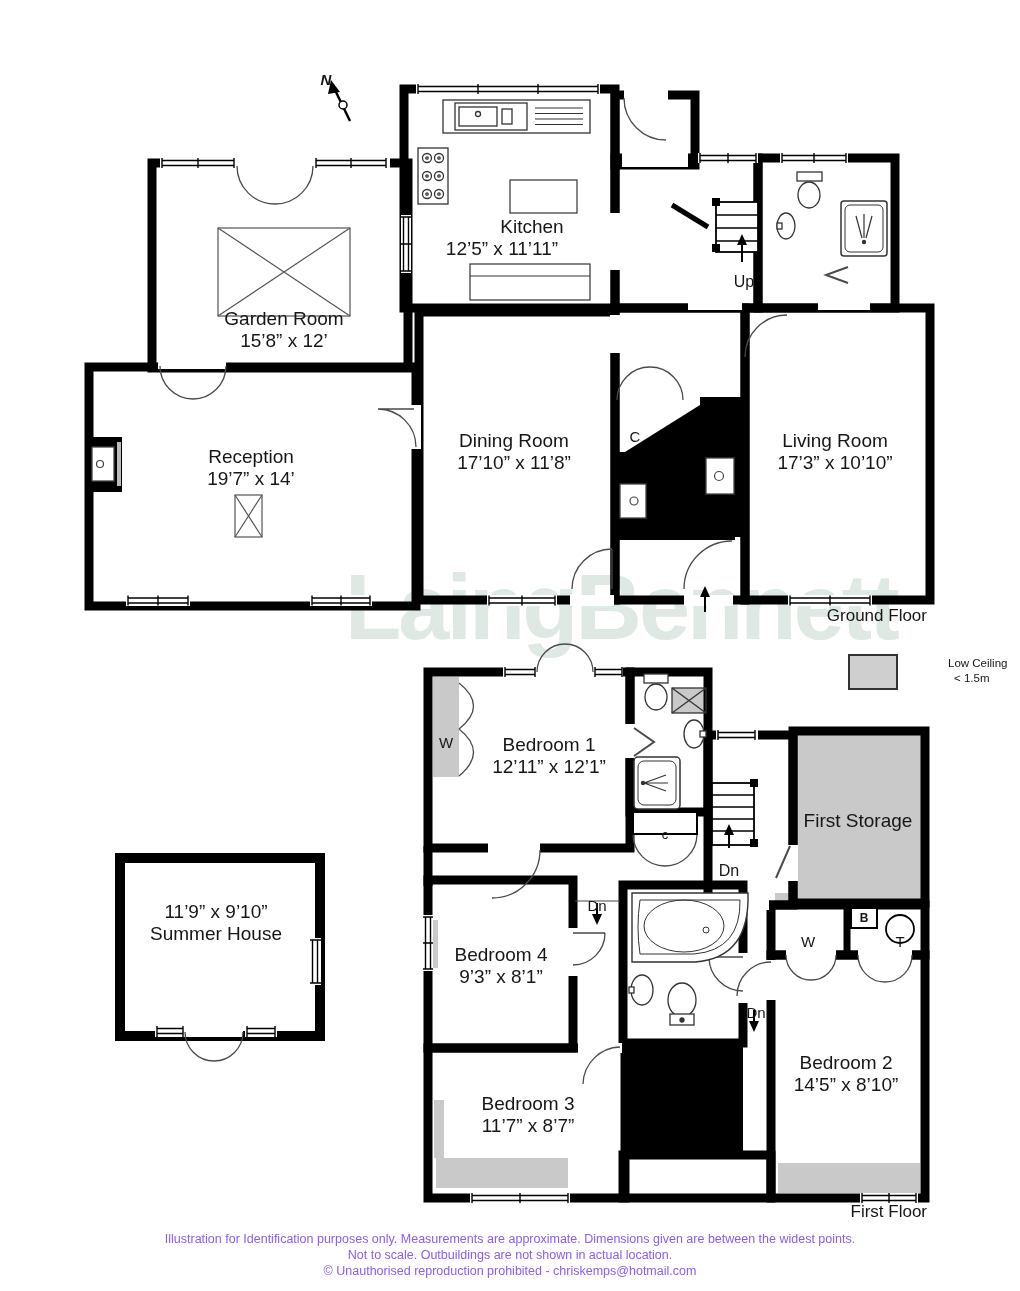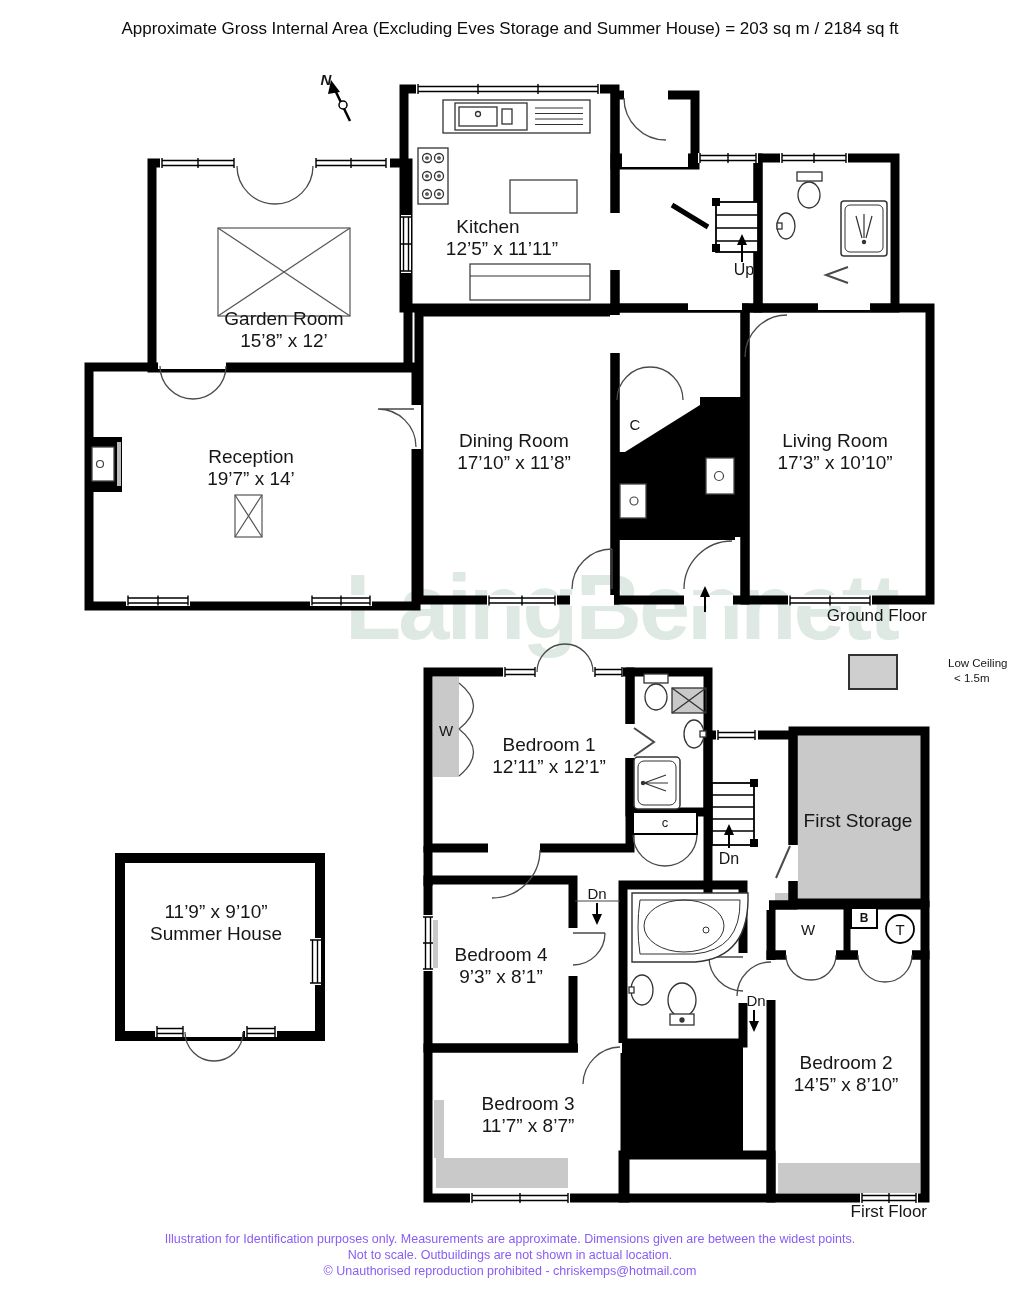--- a/index.html
+++ b/index.html
@@ -9,21 +9,21 @@
   .lyr-base{z-index:1;}
   .wm-brand{position:absolute;z-index:2;left:621px;top:607px;transform:translate(-50%,-50%);
     font-size:92px;font-weight:700;letter-spacing:-3px;color:#dfe9e4;white-space:nowrap;}
   .wm-tag{position:absolute;z-index:2;left:600px;top:661px;transform:translate(-50%,-50%);
     font-size:22px;font-weight:700;color:#dfe9e4;white-space:nowrap;}
   .lyr-plan{z-index:3;}
   .labels{position:absolute;left:0;top:0;width:100%;height:100%;z-index:4;}
   .lbl{position:absolute;transform:translate(-50%,-50%);white-space:nowrap;color:#161616;}
   .hdr{font-size:17px;color:#0c0c0c;}
   .room{font-size:19px;}
-  .small{font-size:15px;}
+  .small{font-size:15px;margin-top:12px;}
   .tiny{font-size:12px;}
   .floorlbl{font-size:17px;transform:translate(-100%,-50%);}
   .foot{font-size:12.5px;color:#8b5cf6;}
   .leg{font-size:11.5px;transform:translate(0,-50%);margin-left:48px;}
   .north{font-size:15px;font-weight:700;font-style:italic;}
 </style>
 </head>
 <body>
 
 <div class="sheet">
@@ -328,27 +328,26 @@
       <polygon points="592,914 602,914 597,925" fill="#000"></polygon>
       <line x1="575" y1="901" x2="620" y2="901" stroke="#444" stroke-width="1"></line>
     </g>
     <g>
       <line x1="754" y1="1010" x2="754" y2="1024" stroke="#000" stroke-width="2"></line>
       <polygon points="749,1021 759,1021 754,1032" fill="#000"></polygon>
     </g>
   </svg>
 
   <div class="labels">
-    <div class="lbl hdr" style="left:510px;top:29px;">Approximate Gross Internal Area (Excluding Eves Storage and Summer House)  = 203 sq m /  2184 sq ft</div>
 
     <div class="lbl north" style="left:326px;top:79px;">N</div>
 
     <div class="lbl room" style="left:284px;top:319px;">Garden Room</div>
     <div class="lbl room" style="left:284px;top:341px;">15’8” x 12’</div>
-    <div class="lbl room" style="left:488px;top:227px;">Kitchen</div>
+    <div class="lbl room" style="left:532px;top:227px;">Kitchen</div>
     <div class="lbl room" style="left:502px;top:249px;">12’5” x 11’11”</div>
     <div class="lbl room" style="left:251px;top:457px;">Reception</div>
     <div class="lbl room" style="left:251px;top:479px;">19’7” x 14’</div>
     <div class="lbl room" style="left:514px;top:441px;">Dining Room</div>
     <div class="lbl room" style="left:514px;top:463px;">17’10” x 11’8”</div>
     <div class="lbl room" style="left:835px;top:441px;">Living Room</div>
     <div class="lbl room" style="left:835px;top:463px;">17’3” x 10’10”</div>
     <div class="lbl small" style="left:744px;top:270px;font-size:16px;">Up</div>
     <div class="lbl small" style="left:635px;top:424px;">C</div>
     <div class="lbl floorlbl" style="left:927px;top:616px;">Ground Floor</div>

